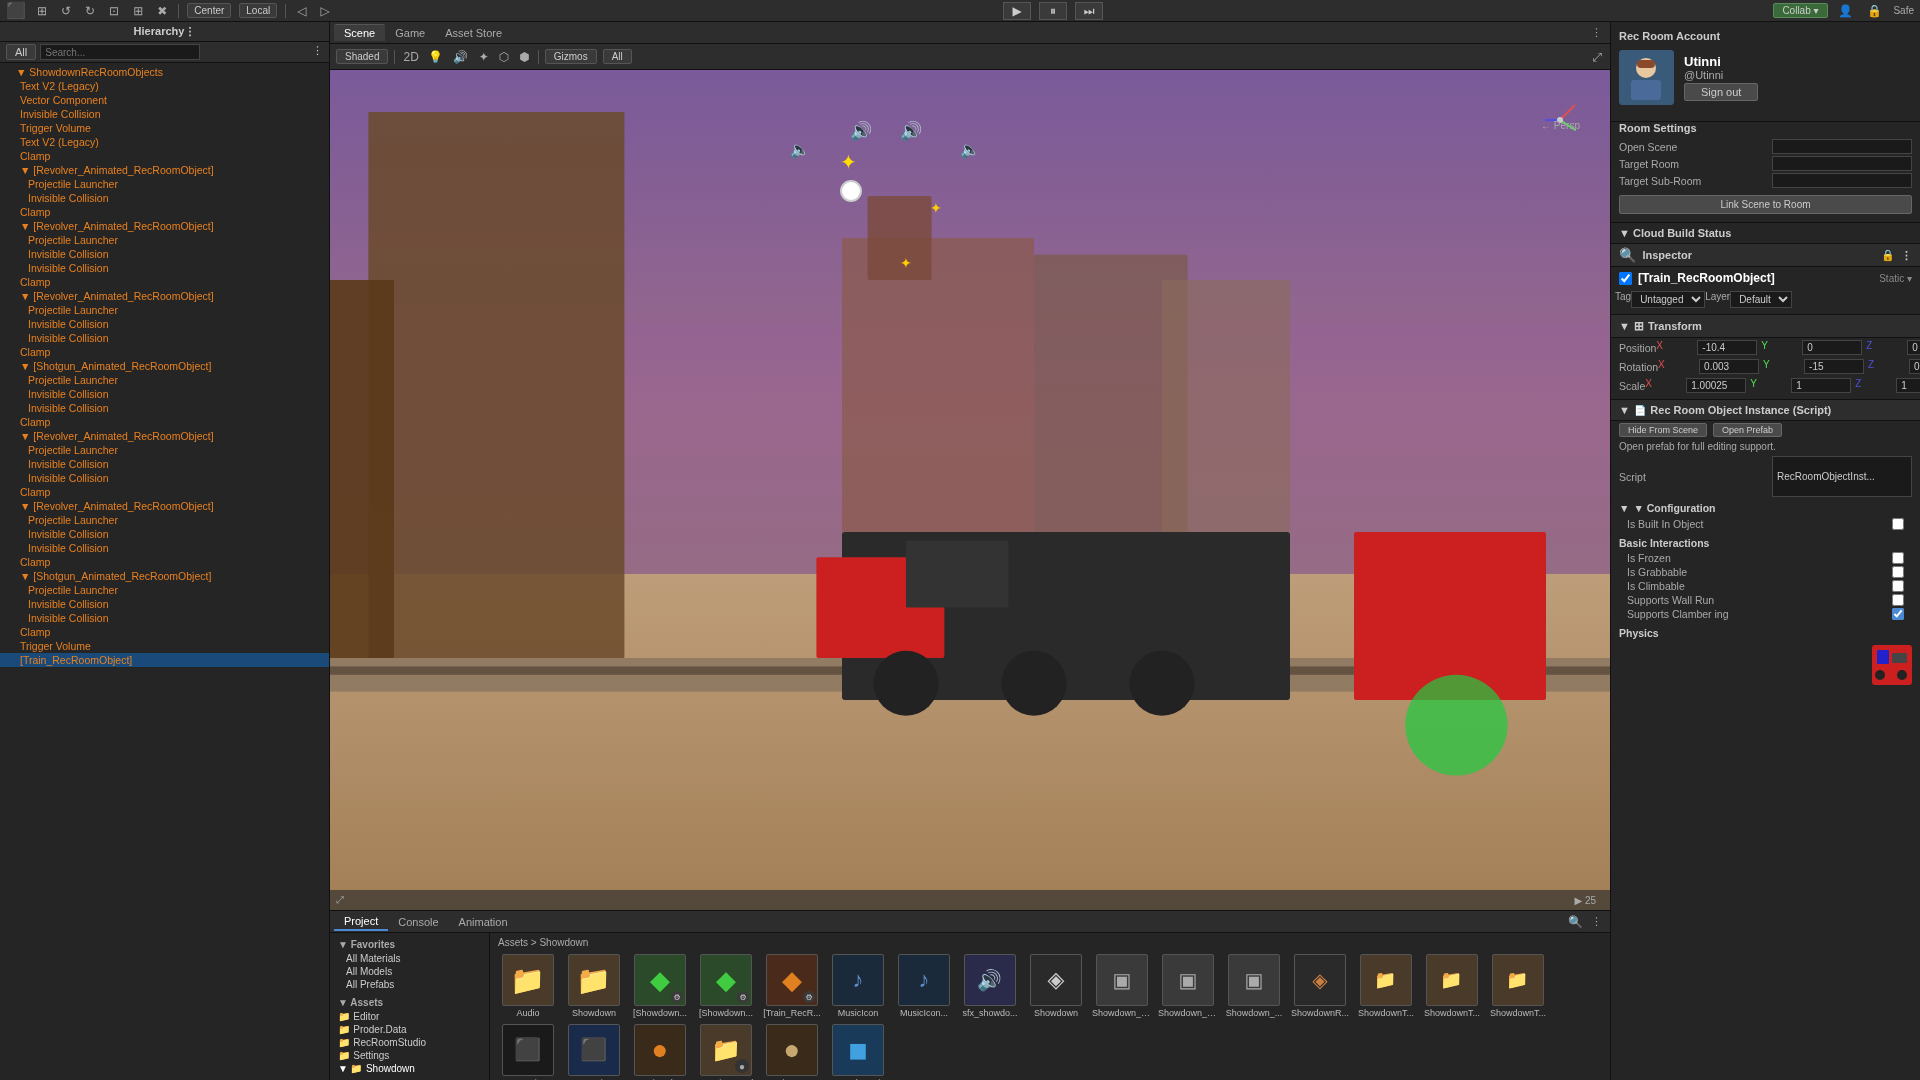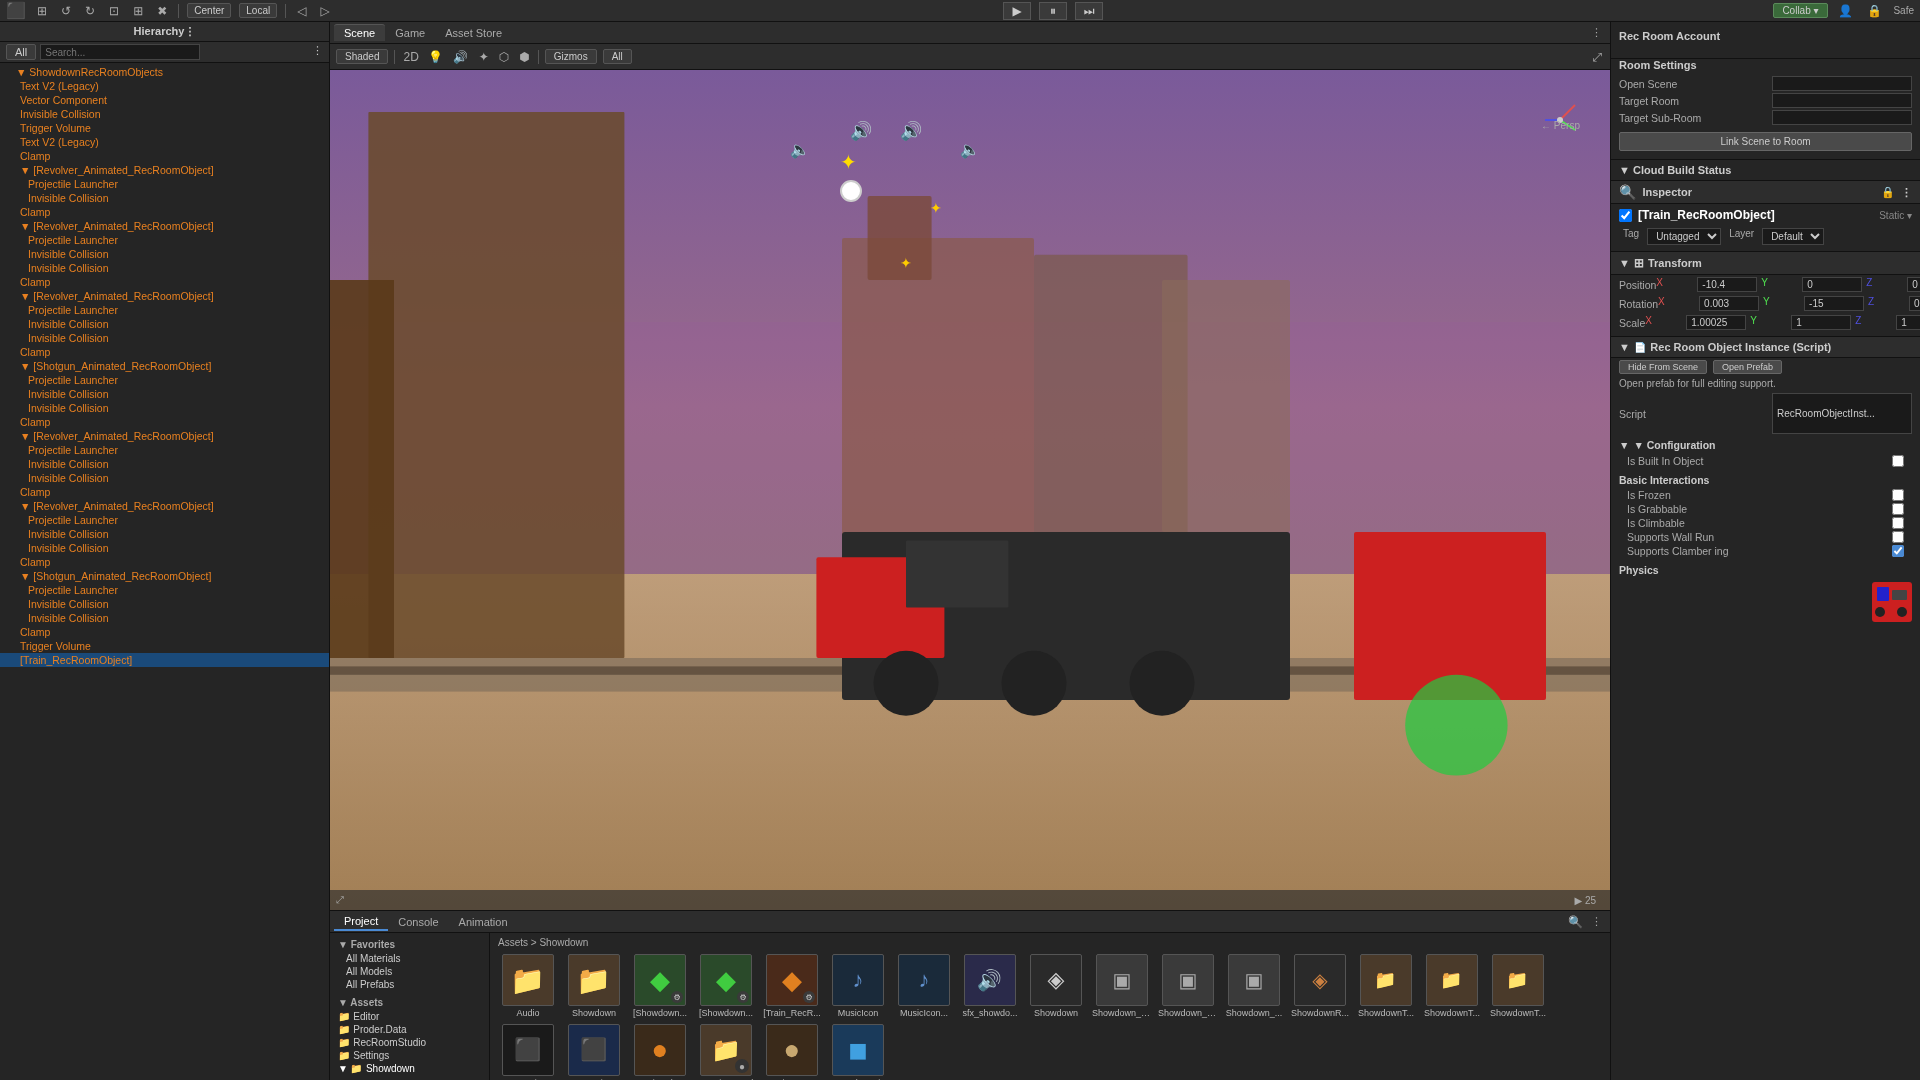--- a/index.html
+++ b/index.html
@@ -93,21 +93,21 @@
     #link-scene-btn { background: #4a4a4a; border: 1px solid #666; color: #ccc; font-size: 10px; padding: 3px 10px; cursor: pointer; border-radius: 2px; width: 100%; margin-top: 6px; }
 
     
     #cloud-build { padding: 4px 8px; border-bottom: 1px solid #111; }
     .cb-title { font-size: 11px; font-weight: bold; color: #ccc; }
 
     
     #inspector-panel { padding: 0 0 8px 0; }
     #inspector-header { background: #2d2d2d; padding: 3px 8px; font-size: 11px; font-weight: bold; display: flex; align-items: center; gap: 6px; border-bottom: 1px solid #111; }
     .obj-name-row { padding: 4px 8px; display: flex; align-items: center; gap: 6px; font-size: 11px; }
-    .tag-row { padding: 2px 12px; display: flex; gap: 8px; font-size: 10px; color: #aaa; }
+    .tag-row { padding: 2px 4px; display: flex; gap: 0; font-size: 10px; color: #aaa; }
     .tag-select { background: #1a1a1a; border: 1px solid #444; color: #ccc; font-size: 10px; padding: 1px 4px; }
     .component-header { padding: 4px 8px; background: #2d2d2d; font-size: 11px; font-weight: bold; color: #ccc; border-top: 1px solid #111; border-bottom: 1px solid #111; display: flex; align-items: center; gap: 4px; cursor: pointer; margin-top: 4px; }
     .component-row { padding: 2px 8px; display: flex; justify-content: space-between; align-items: center; font-size: 10.5px; color: #aaa; }
     .component-row input { background: #1a1a1a; border: 1px solid #444; color: #ccc; font-size: 10px; padding: 1px 4px; width: 70px; margin-left: 25px; }
     .vec3-row { display: flex; gap: 4px; }
     .vec3-row input { width: 60px; }
     .xyz-label { color: #e05050; font-size: 10px; min-width: 12px; }
     .xyz-label.g { color: #50e050; }
     .xyz-label.b { color: #5050e0; }
     .script-row { padding: 2px 8px; font-size: 10px; color: #aaa; display: flex; justify-content: space-between; }
@@ -500,20 +500,37 @@
         </div>
       </div>
     </div>
   </div>
 
   <div id="right-panel">
     <div class="right-panel-scroll">
 
       <div id="rra-panel">
         <div id="rra-header">Rec Room Account</div>
+        <div id="rra-user">
+          <div id="rra-avatar">
+
+            <svg width="55" height="55">
+              <rect width="55" height="55" fill="#3a5a7a" rx="4"></rect>
+              <circle cx="27" cy="18" r="10" fill="#e8c8a0"></circle>
+              <rect x="12" y="30" width="30" height="20" fill="#4a6a9a" rx="3"></rect>
+              <circle cx="27" cy="18" r="7" fill="#e8c8a0"></circle>
+              <rect x="18" y="10" width="18" height="8" fill="#8a4a2a" rx="4"></rect>
+            </svg>
+          </div>
+          <div id="rra-info">
+            <span id="rra-name">Utinni</span>
+            <span id="rra-handle">@Utinni</span>
+            <button id="sign-out-btn">Sign out</button>
+          </div>
+        </div>
       </div>
 
 
       <div id="room-settings">
         <div class="rs-title">Room Settings</div>
         <div class="rs-row">
           <span>Open Scene</span>
           <input type="text" style="">
         </div>
         <div class="rs-row">

